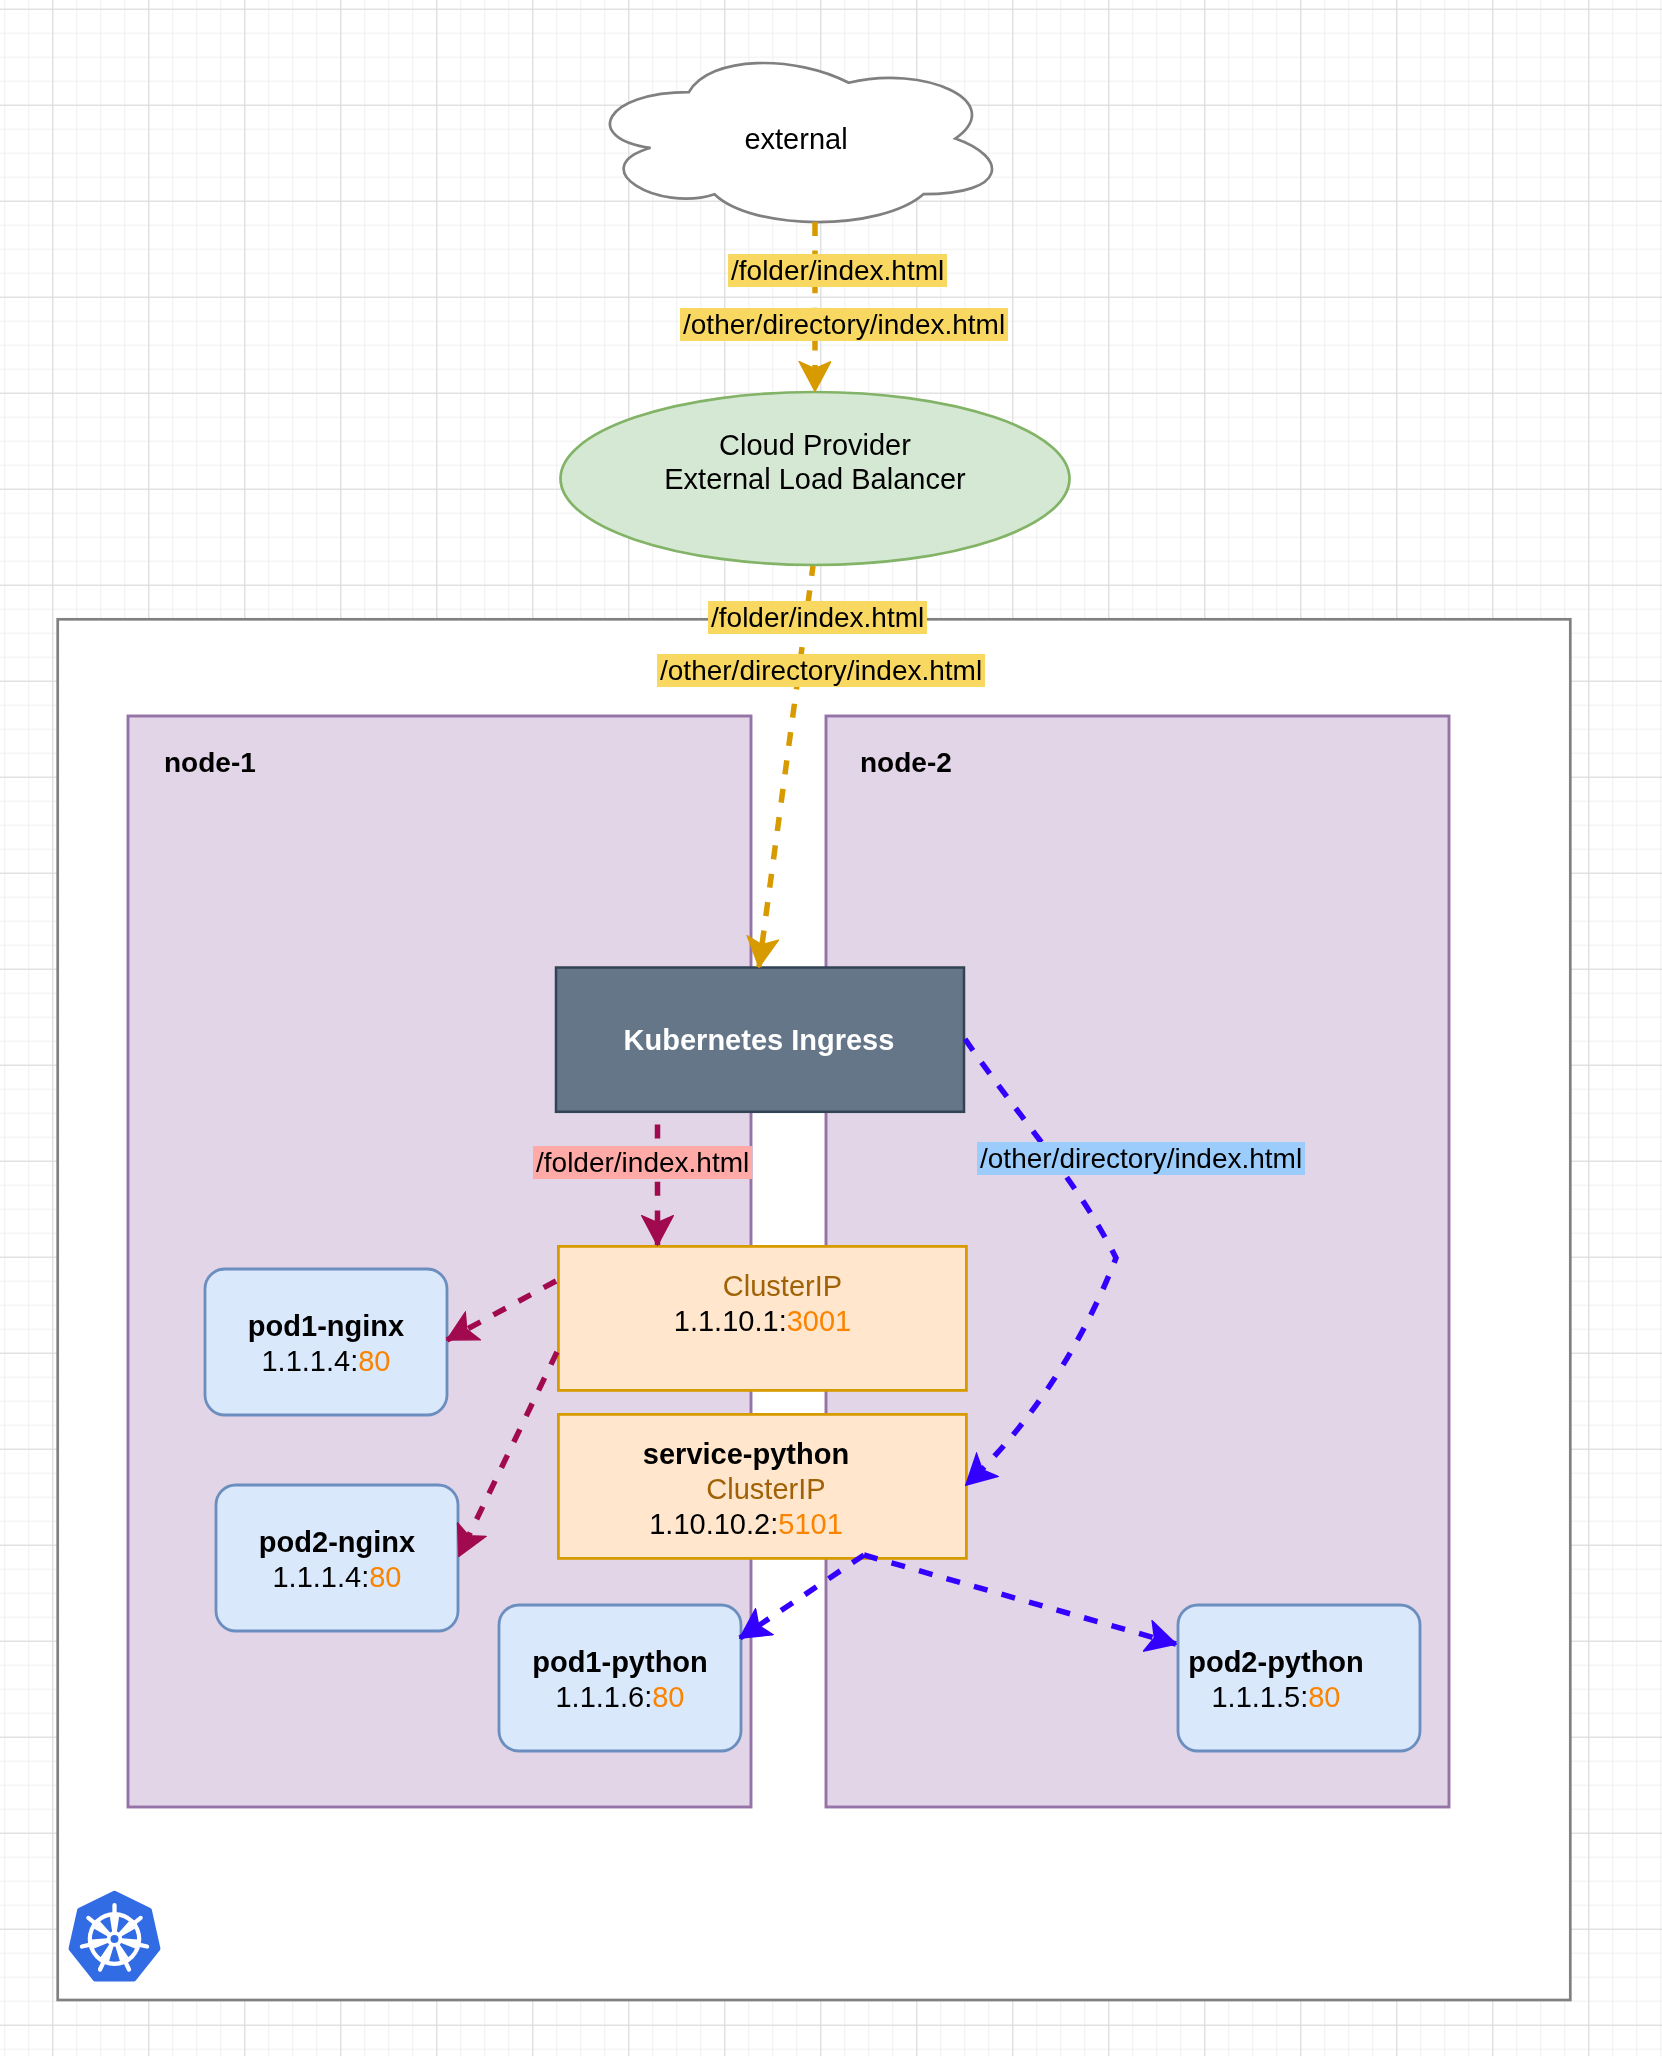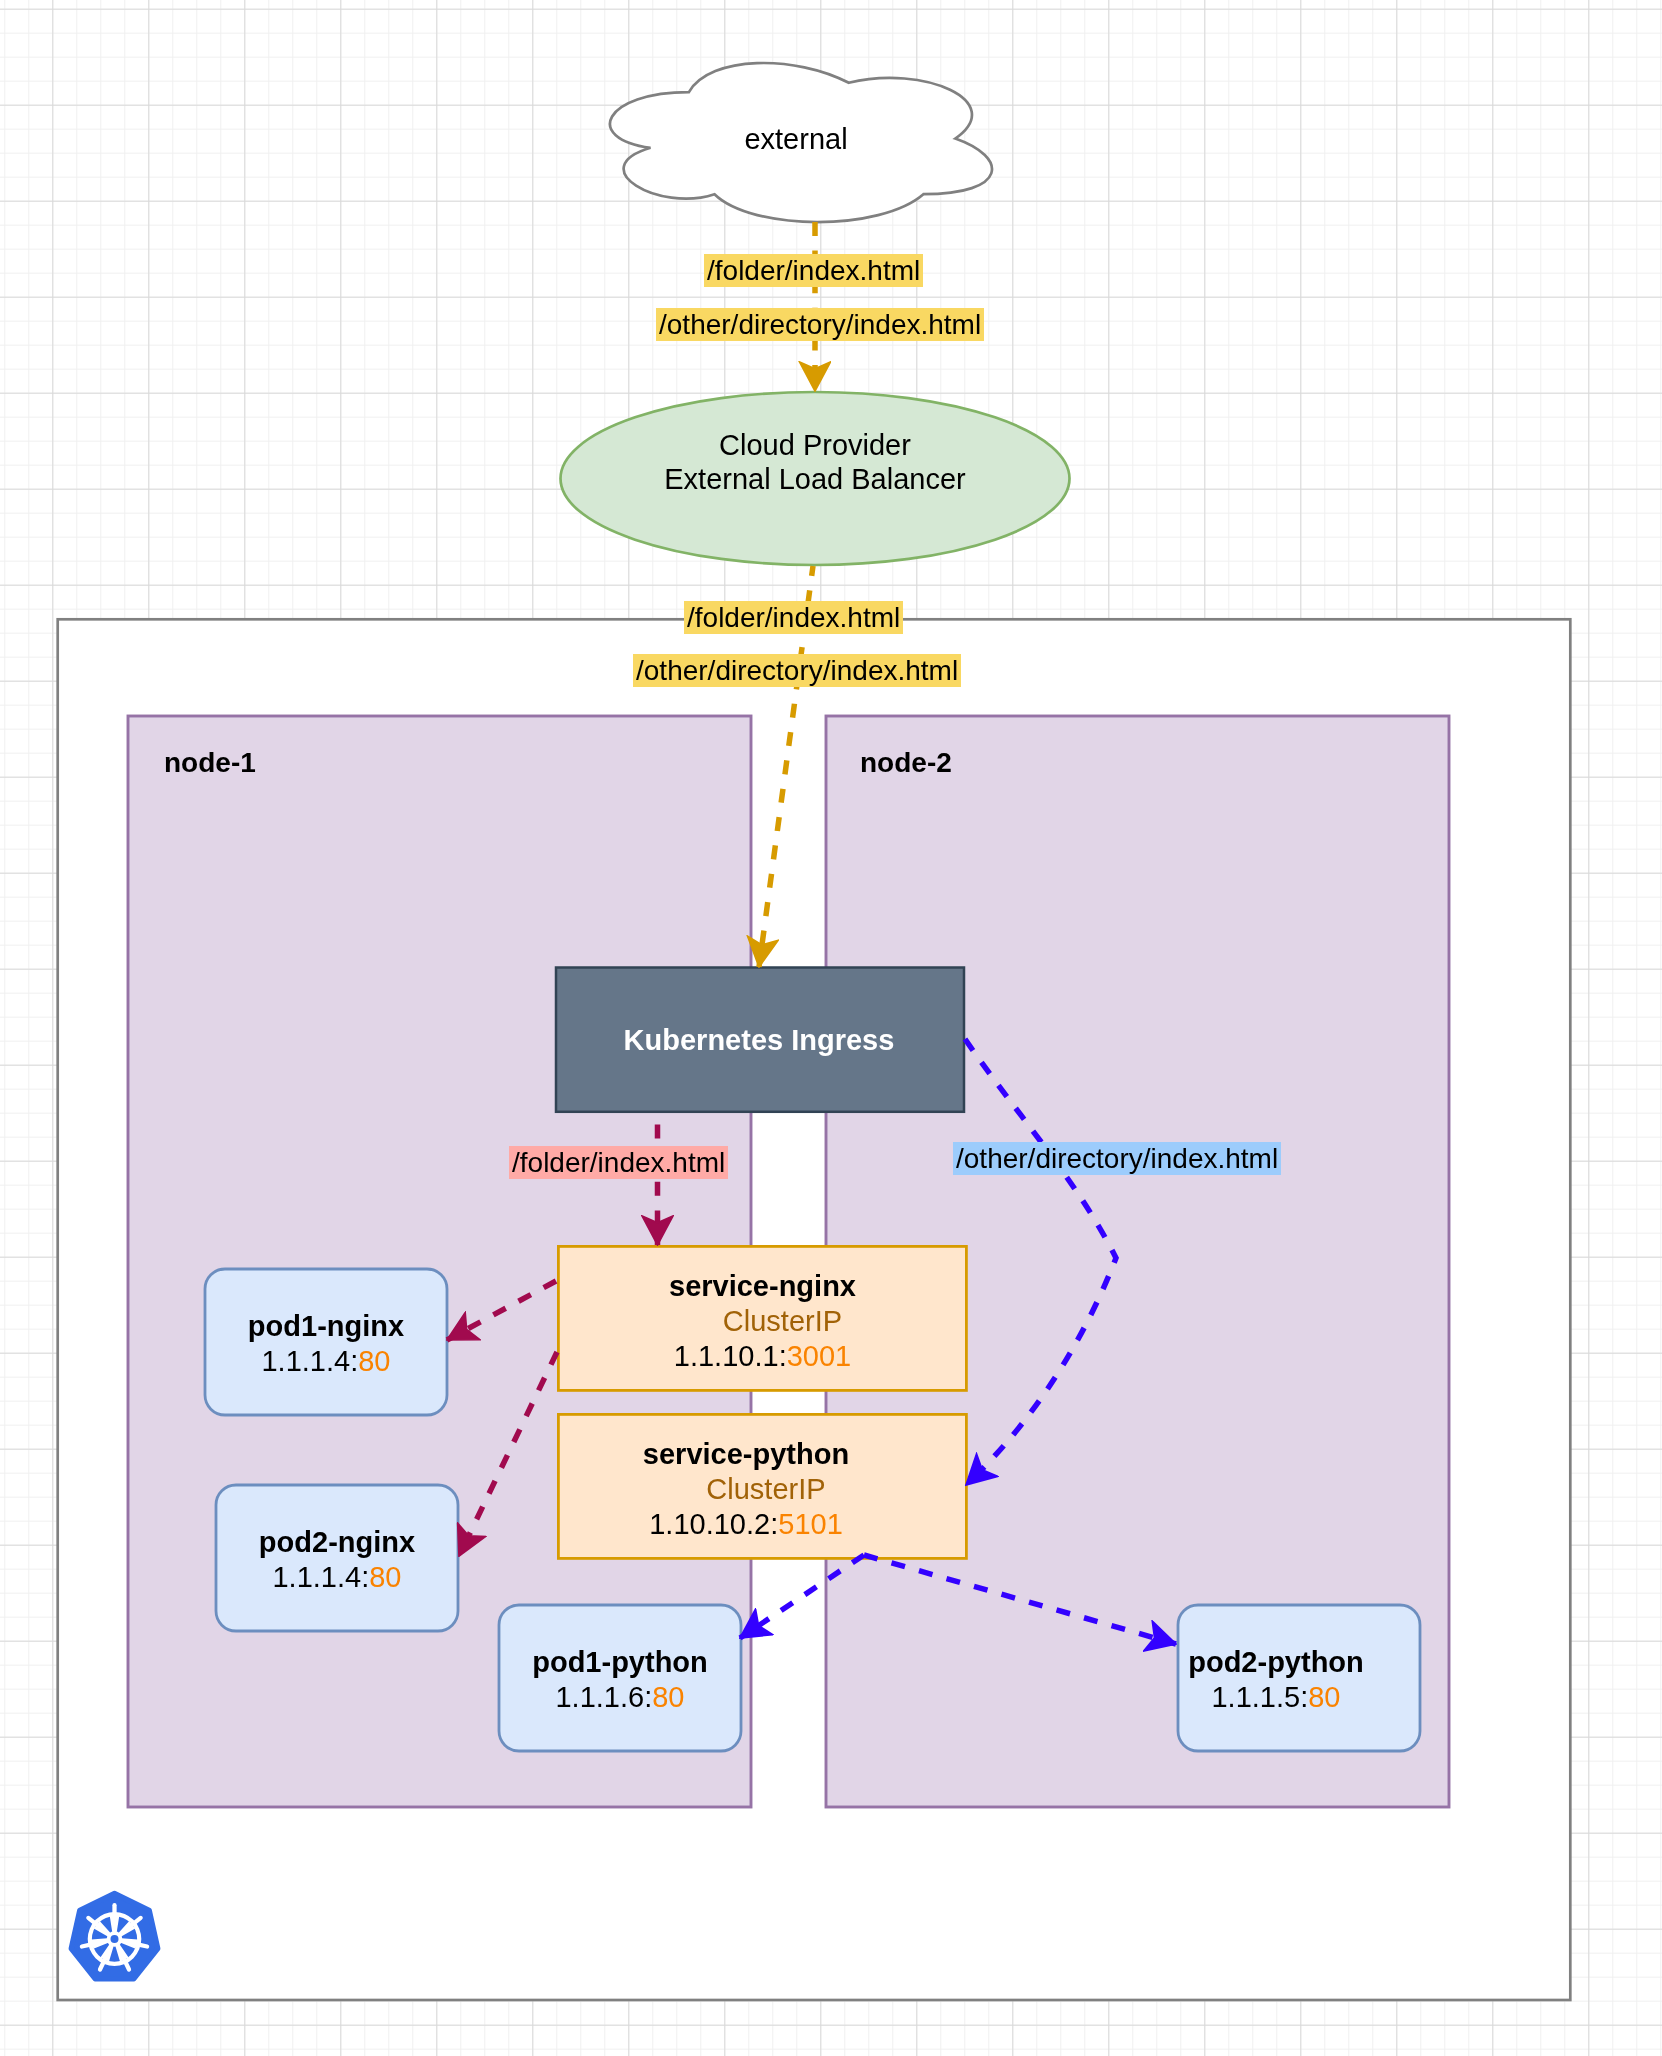--- a/index.html
+++ b/index.html
@@ -14,21 +14,21 @@
       linear-gradient(to right,#d9d9d9 1px,transparent 1px),
       linear-gradient(to bottom,#d9d9d9 1px,transparent 1px),
       linear-gradient(to right,#f0f0f0 1px,transparent 1px),
       linear-gradient(to bottom,#f0f0f0 1px,transparent 1px);
     background-size:96px 96px,96px 96px,24px 24px,24px 24px;
     background-position:52.3px 8.7px,52.3px 8.7px,4.3px 8.7px,4.3px 8.7px;
   }
   #svgroot{position:absolute;left:0;top:0;width:1662px;height:2056px;}
   .lbl{position:absolute;white-space:nowrap;}
   .t-plain{font-size:29px;color:#000;line-height:34px;}
-  .t-hl{font-size:28px;color:#000;background:#f9d862;line-height:33px;padding:0 3px;}
+  .t-hl{font-size:28px;color:#000;background:#f9d862;line-height:33px;padding:0 3px;margin-left:24px;}
   .t-hl.hl-red{background:#ffaaa6;}
   .t-hl.hl-blue{background:#9cccfc;}
   .t-node{font-size:28px;font-weight:bold;color:#000;line-height:30px;}
   .t-ingress{font-size:29px;font-weight:bold;color:#ffffff;line-height:32px;}
   .svc,.pod{font-size:29px;color:#000;text-align:center;line-height:35px;}
   .svc .l1,.pod .l1{font-weight:bold;}
   .svc .l2{color:#a16207;padding-left:40px;}
   .svc .port,.pod .port{color:#fa8300;}
 </style>
 </head>
@@ -112,21 +112,20 @@
 
 <div class="lbl t-node" style="left:164px;top:748px;">node-1</div>
 <div class="lbl t-node" style="left:860px;top:748px;">node-2</div>
 
 <div class="lbl t-ingress" style="left:554px;top:1024px;width:410px;text-align:center;">Kubernetes Ingress</div>
 
 <div class="lbl t-hl hl-red" style="left:509px;top:1146px;">/folder/index.html</div>
 <div class="lbl t-hl hl-blue" style="left:953px;top:1142px;">/other/directory/index.html</div>
 
 <div class="lbl svc" style="left:558px;top:1269px;width:409px;">
-  <div class="l1">service-nginx</div>
   <div class="l2">ClusterIP</div>
   <div class="l3"><span>1.1.10.1</span>:<span class="port">3001</span></div>
 </div>
 
 <div class="lbl svc" style="left:558px;top:1437px;width:376px;">
   <div class="l1">service-python</div>
   <div class="l2">ClusterIP</div>
   <div class="l3"><span>1.10.10.2</span>:<span class="port">5101</span></div>
 </div>
 

